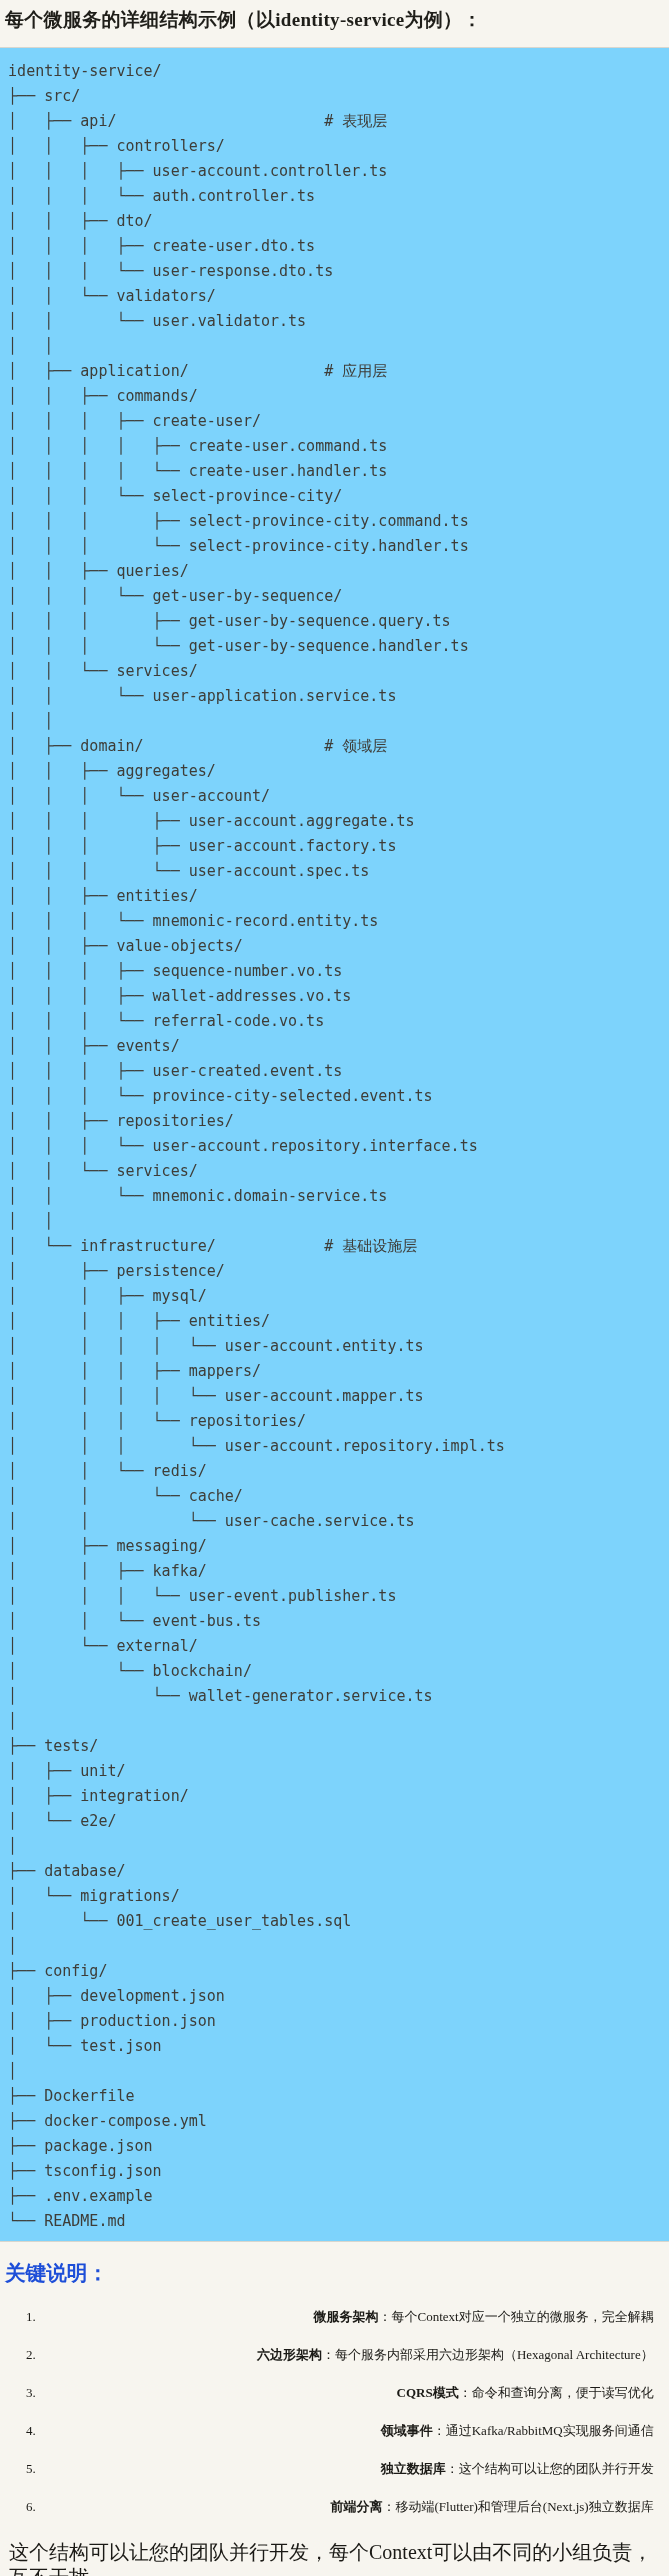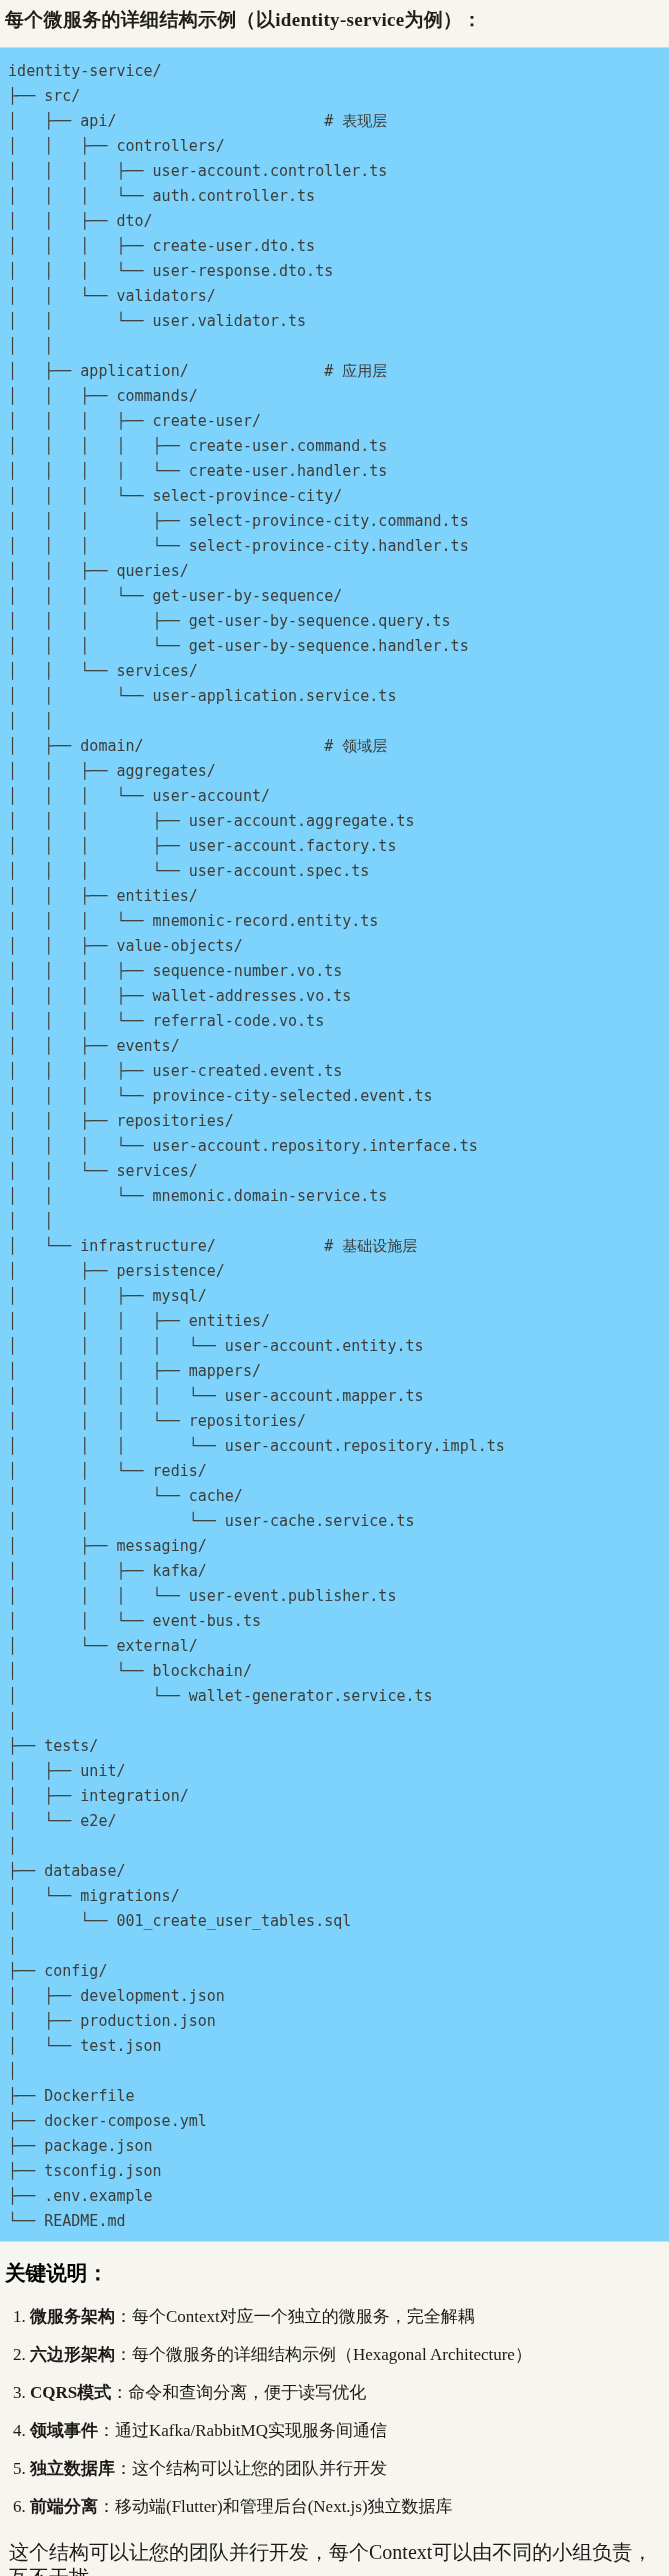--- a/index.html
+++ b/index.html
@@ -34,29 +34,30 @@
     line-height: 25px;
     color: #3e3d38;
     white-space: pre;
     overflow: hidden;
   }
 
   .notes { padding: 0 6.3px 11.3px 5px; }
   .notes-heading {
     font-size: 20.6px;
     font-weight: bold;
-    color: #000000;
+    color: #1d4ed8;
     margin: 19px 0 17.5px 0;
     line-height: 25px;
   }
   .notes ol {
-    margin: 0;
+    margin: 9px;
     padding: 0 0 0 25px;
-    font-size: 17px;
+    font-size: 13px;
     line-height: 25px;
+    text-align: right;
   }
   .notes li {
     margin-bottom: 13px;
     color: #1b1a16;
   }
   .notes li .note-label { font-weight: bold; }
   .closing {
     font-size: 20px;
     line-height: 25px;
     margin: 21px 0 0 4px;
@@ -161,21 +162,21 @@
   </div>
 
   <div class="notes">
     <h2 class="notes-heading">关键说明：</h2>
 
     <ol>
       <li>
         <span class="note-label">微服务架构</span><span>：每个Context对应一个独立的微服务，完全解耦</span>
       </li>
       <li>
-        <span class="note-label">六边形架构</span><span>：每个微服务的详细结构示例（Hexagonal Architecture）</span>
+        <span class="note-label">六边形架构</span><span>：每个服务内部采用六边形架构（Hexagonal Architecture）</span>
       </li>
       <li>
         <span class="note-label">CQRS模式</span><span>：命令和查询分离，便于读写优化</span>
       </li>
       <li>
         <span class="note-label">领域事件</span><span>：通过Kafka/RabbitMQ实现服务间通信</span>
       </li>
       <li>
         <span class="note-label">独立数据库</span><span>：这个结构可以让您的团队并行开发</span>
       </li>

